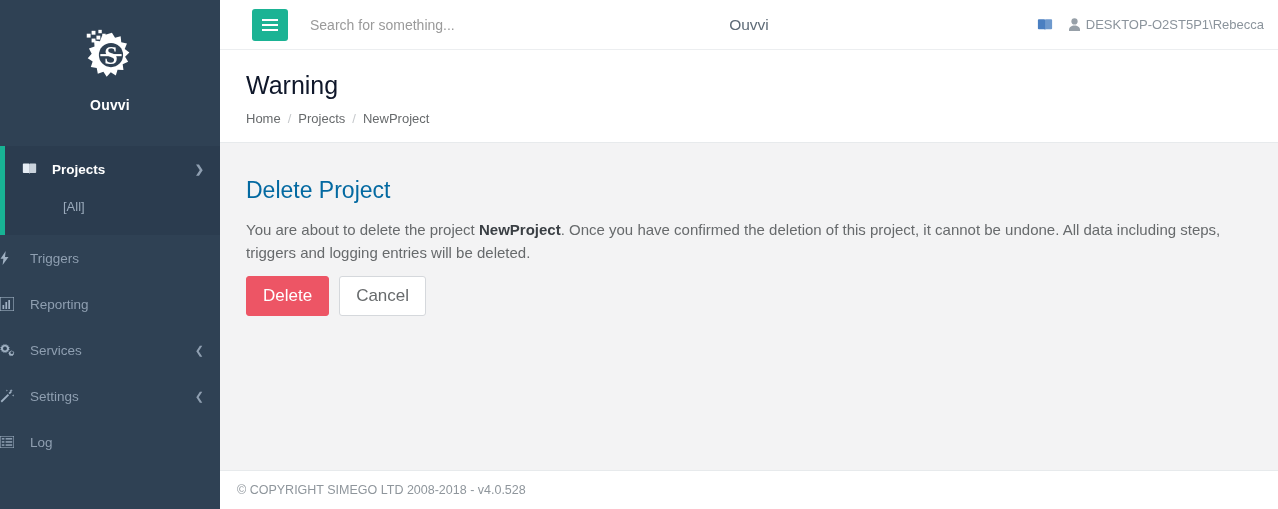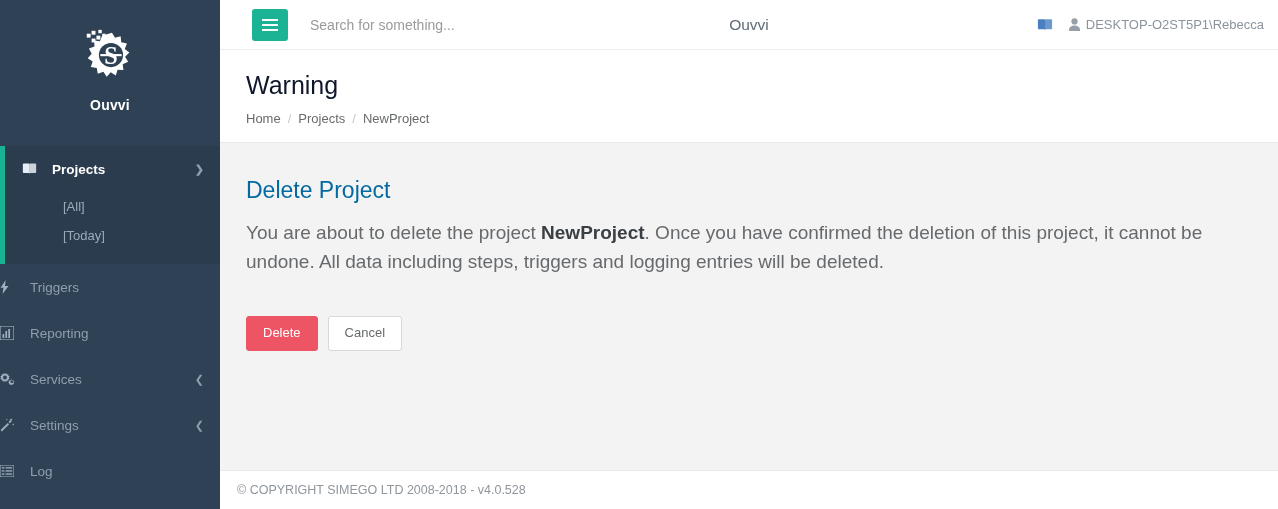--- a/index.html
+++ b/index.html
@@ -184,32 +184,32 @@
     border-top: 1px solid #e7eaec;
     padding: 34px 26px 0 26px;
   }
   .section-title {
     color: #0369a1;
     font-size: 23px;
     font-weight: normal;
     margin-bottom: 14px;
   }
   .section-text {
-    font-size: 19px;
+    font-size: 15px;
     line-height: 1.55;
     color: #676a6c;
     max-width: 1010px;
-    margin-bottom: 40px;
+    margin-bottom: 12px;
   }
   .section-text b { color: #3a3f44; font-weight: bold; }
 
   .btn-row { display: flex; gap: 10px; }
   .btn {
     font-family: "Liberation Sans", sans-serif;
-    font-size: 13px;
+    font-size: 17px;
     padding: 7px 16px;
     border-radius: 3px;
     cursor: pointer;
     line-height: 1.4;
   }
   .btn-danger {
     background: #ed5565;
     border: 1px solid #ed5565;
     color: #ffffff;
   }
@@ -268,21 +268,20 @@
             <svg width="15" height="14" viewBox="0 0 16 14" fill="currentColor" aria-hidden="true">
               <path d="M1.8 1.2h5.1c.7 0 1.2.4 1.2.9v10.2c0-.6-.5-1-1.2-1H1.8c-.5 0-.9-.3-.9-.8V2c0-.5.4-.8.9-.8z"></path>
               <path d="M14.2 1.2H9.1c-.7 0-1.2.4-1.2.9v10.2c0-.6.5-1 1.2-1h5.1c.5 0 .9-.3.9-.8V2c0-.5-.4-.8-.9-.8z" opacity=".85"></path>
             </svg>
           </span>
           <span class="label">Projects</span>
           <span class="caret">❯</span>
         </div>
         <div class="subnav">
           <span class="subitem">[All]</span>
-          <span class="subitem">[Today]</span>
         </div>
       </div>
 
       <div class="nav-item">
         <span class="ico">
           <svg width="9" height="14" viewBox="0 0 8 14" fill="currentColor" aria-hidden="true">
             <path d="M5.2 0L0 7.8h2.9L2.1 14 8 5.9H4.5L5.2 0z"></path>
           </svg>
         </span>
         <span class="label">Triggers</span>

